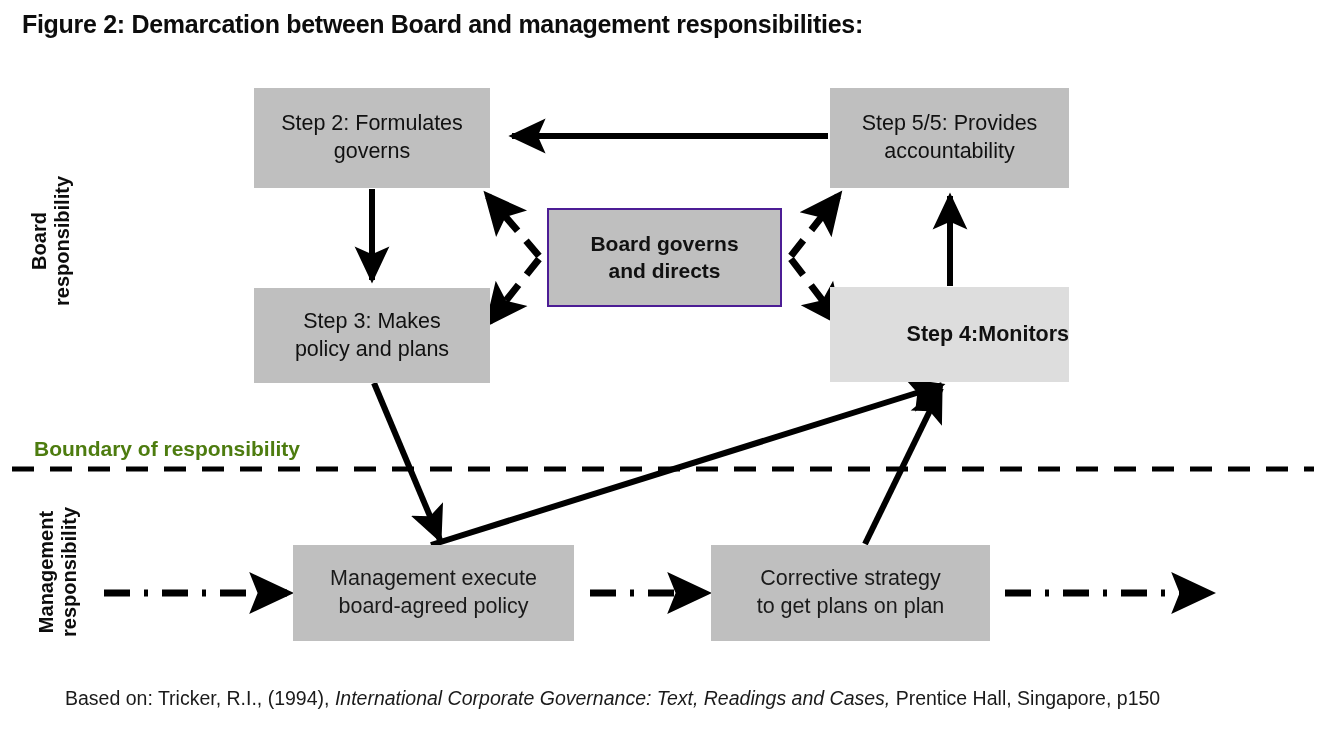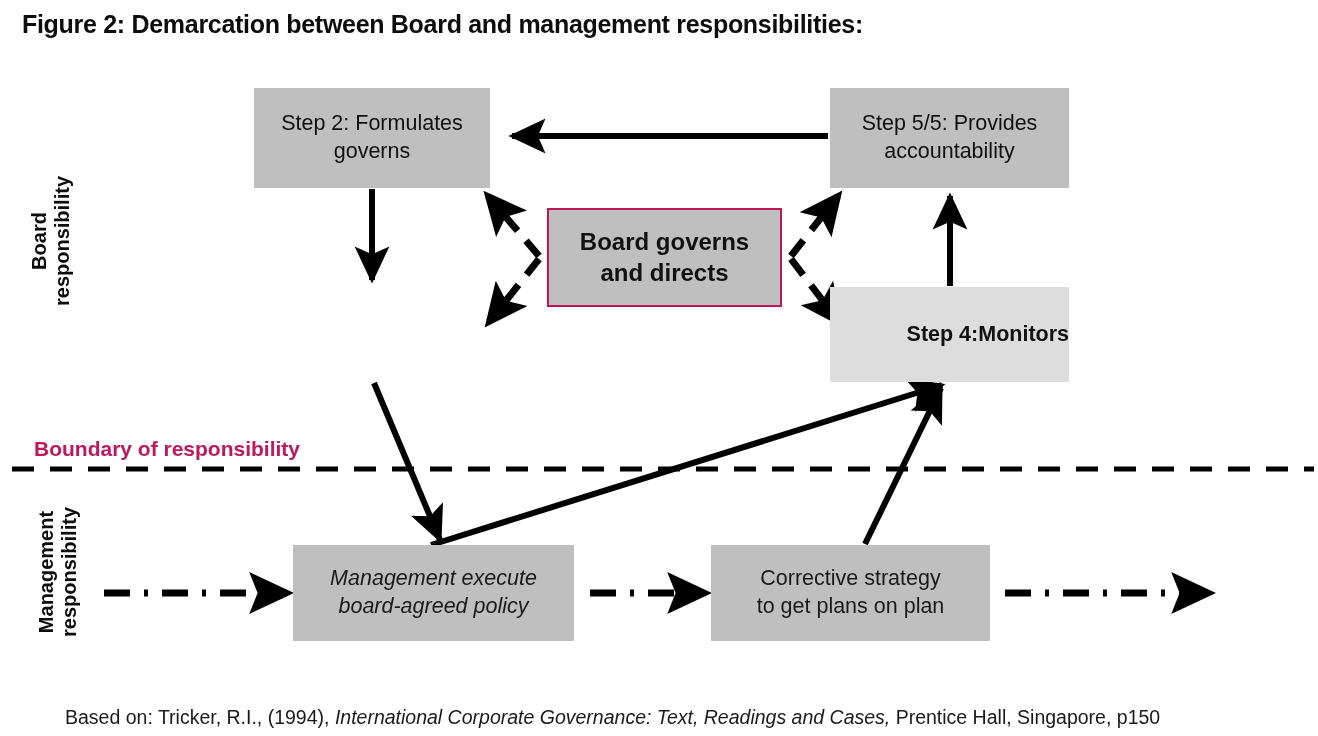--- a/index.html
+++ b/index.html
@@ -49,38 +49,38 @@
   }
   .node-monitor {
     background: #dddddd;
     font-weight: bold;
     font-size: 21.5px;
     color: #111111;
     justify-content: flex-end;
   }
   .node-center {
     background: #bfbfbf;
-    border: 2px solid #be185d;
-    font-weight: bold;
-    font-size: 24px;
+    border: 2px solid #4c1d95;
+    font-weight: bold;
+    font-size: 21px;
     color: #111111;
   }
   .node-mgmt {
     background: #bfbfbf;
     font-weight: normal;
     font-size: 21.5px;
     color: #1a1a1a;
   }
   
   #node-step2      { left: 242px; top: 88px;  width: 236px; height: 100px; }
   #node-step15     { left: 818px; top: 88px;  width: 239px; height: 100px; }
   #node-center     { left: 535px; top: 208px; width: 235px; height: 99px; }
   #node-step3      { left: 242px; top: 288px; width: 236px; height: 95px; }
   #node-step4      { left: 818px; top: 287px; width: 239px; height: 95px; }
-  #node-mgmt-exec  { left: 281px; top: 545px; width: 281px; height: 96px; font-style: italic; }
+  #node-mgmt-exec  { left: 281px; top: 545px; width: 281px; height: 96px; }
   #node-corrective { left: 699px; top: 545px; width: 279px; height: 96px; }
 
   .vlabel {
     position: absolute;
     font-weight: bold;
     font-size: 20px;
     color: #0d0d0d;
     text-align: center;
     white-space: nowrap;
     transform-origin: 50% 50%;
@@ -96,31 +96,30 @@
     left: -44px;
     top: 549px;
     width: 180px;
   }
   .boundary-label {
     position: absolute;
     left: 22px;
     top: 437px;
     font-weight: bold;
     font-size: 21px;
-    color: #be185d;
+    color: #4d7c0f;
     white-space: nowrap;
   }
   .caption {
     position: absolute;
     left: 53px;
     top: 687px;
     font-size: 19.5px;
     color: #1a1a1a;
     white-space: nowrap;
-    margin-top: 19px;
   }
   .caption i { font-style: italic; }
   svg.overlay {
     position: absolute;
     left: 0; top: 0;
     width: 1318px;
     height: 736px;
     z-index: 1;
     pointer-events: none;
   }
@@ -228,20 +227,26 @@
     </div>
   </div>
 
   <div class="node node-center" id="node-center">
     <div>
       <span>Board governs</span><br>
       <span>and directs</span>
     </div>
   </div>
 
+  <div class="node node-board" id="node-step3">
+    <div>
+      <span>Step 3: Makes</span><br>
+      <span>policy and plans</span>
+    </div>
+  </div>
 
   <div class="node node-monitor" id="node-step4">
     <div>
       <span>Step 4:Monitors</span>
     </div>
   </div>
 
   <div class="node node-mgmt" id="node-mgmt-exec">
     <div>
       <span>Management execute</span><br>

